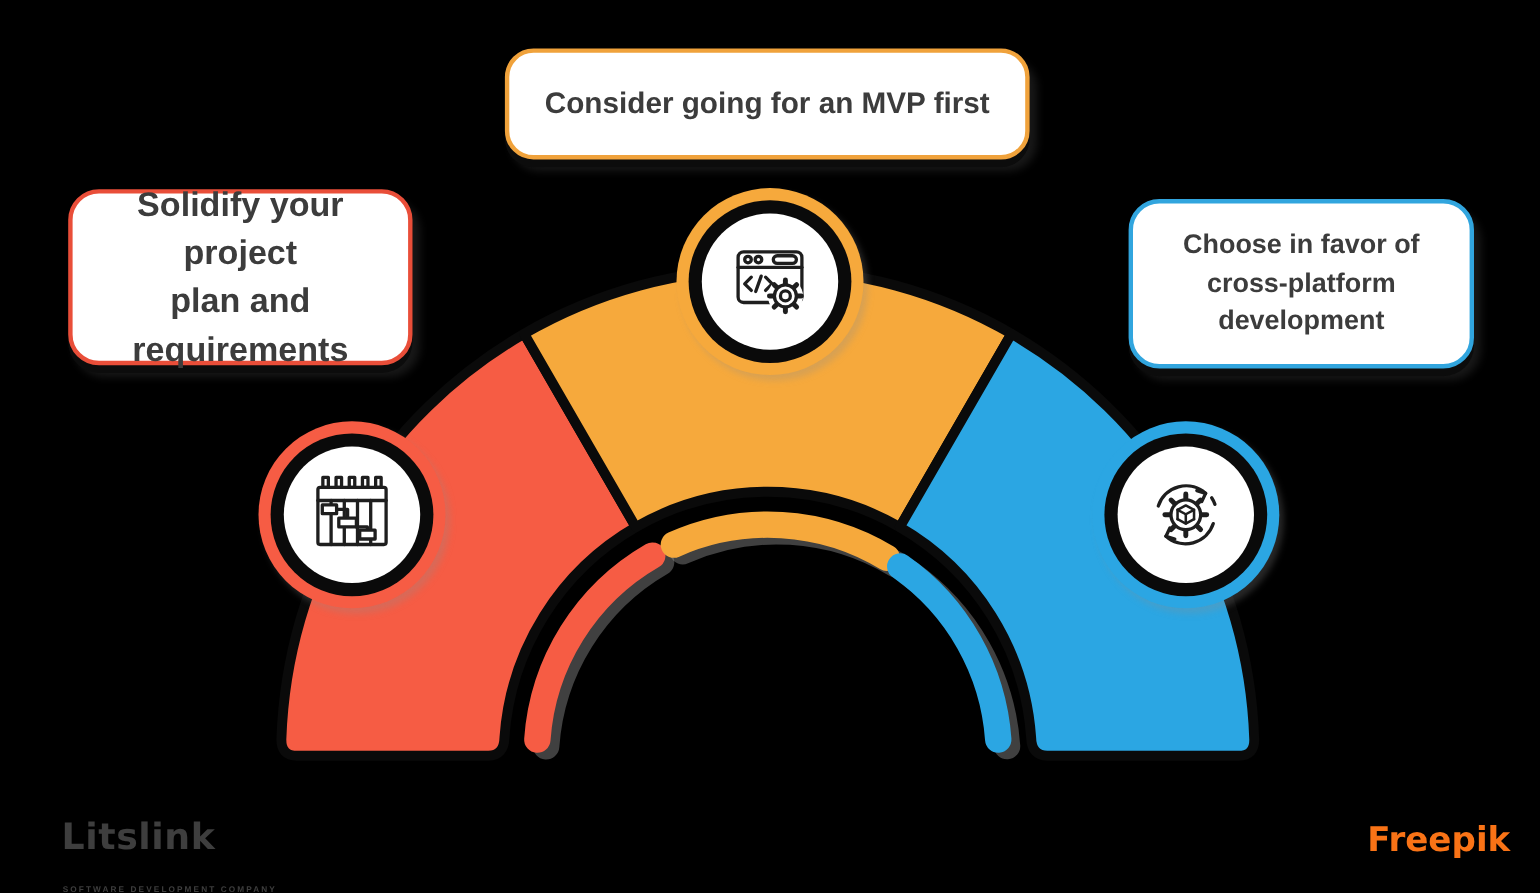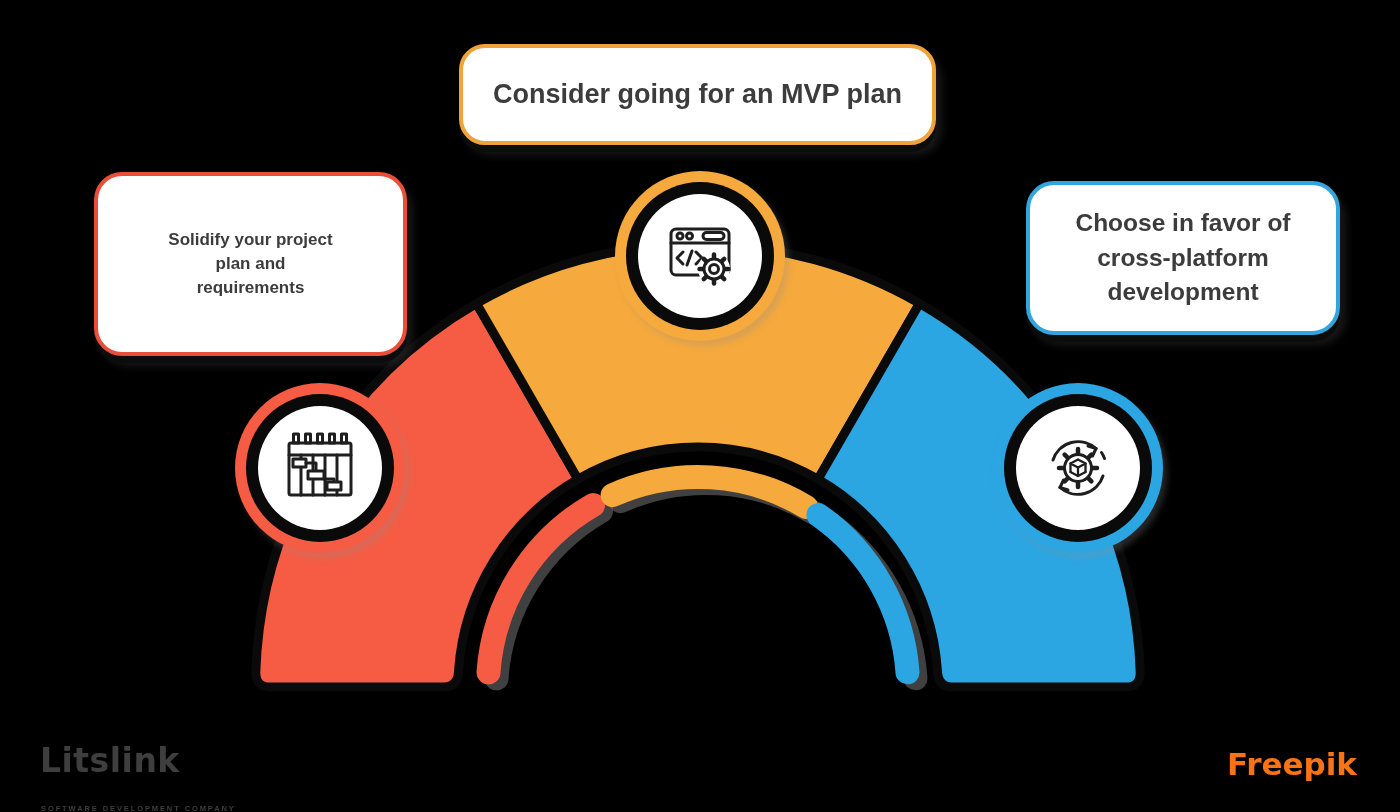--- a/index.html
+++ b/index.html
@@ -9,43 +9,43 @@
     font-family:"Liberation Sans", sans-serif;
   }
   
   .card{
     position:absolute;box-sizing:border-box;background:#ffffff;
     display:flex;align-items:center;justify-content:center;text-align:center;
     color:#3C3C3C;font-weight:700;white-space:pre-line;
     box-shadow:0 7px 0 #0c0c0c, 6px 10px 8px rgba(150,150,150,0.16);
   }
   #card-left{
-    left:62px;top:172px;width:313px;height:184px;
+    left:62px;top:172px;width:313px;height:160px;
     border:4px solid #E94E39;border-radius:28px;
-    font-size:17px;line-height:1.42;padding:0 18px;margin-left:32px;
+    font-size:31px;line-height:1.42;padding:0 18px;
   }
   #card-top{
     left:459px;top:44px;width:477px;height:101px;
     border:4px solid #F0A23B;border-radius:26px;
     font-size:27px;line-height:1.3;padding:0 18px;
   }
   #card-right{
     left:1026px;top:181px;width:314px;height:154px;
     border:4px solid #31A5DE;border-radius:28px;
     font-size:24.5px;line-height:1.42;padding:0 18px;
   }
   
   #arch-svg{position:absolute;left:0;top:0;}
   .band{stroke:#0A0A0A;stroke-width:9;stroke-linejoin:round;}
   .thin-arc{fill:none;stroke-width:24;stroke-linecap:round;}
   .thin-arc-shadow{fill:none;stroke:#8F8F8F;stroke-width:24;stroke-linecap:round;opacity:0.45;}
   .node{filter:drop-shadow(4px 5px 3px rgba(140,140,140,0.28));}
   .icon{stroke:#1E1E1E;fill:none;stroke-width:3;stroke-linecap:round;stroke-linejoin:round;}
   
-  .logo{position:absolute;font-weight:700;}
+  .logo{position:absolute;font-weight:700;margin-left:16px;}
   #logo-left{left:40px;top:741px;font-size:33px;letter-spacing:0.5px;color:#3E3E3E;
     font-family:"DejaVu Sans", sans-serif;}
   #logo-left-tagline{left:41px;top:804px;font-size:7.5px;letter-spacing:1.9px;color:#3E3E3E;}
   #logo-right{left:1227px;top:746px;font-size:31px;color:#f97316;
     font-family:"DejaVu Sans", sans-serif;}
 </style>
 </head>
 <body>
 
 <svg id="arch-svg" width="1400" height="812" viewBox="0 0 1400 812">
@@ -167,21 +167,21 @@
     </g>
   </g>
 </svg>
 
 <div class="card" id="card-left">
   <span>Solidify your project
 plan and
 requirements</span>
 </div>
 <div class="card" id="card-top">
-  <span>Consider going for an MVP plan</span>
+  <span>Consider going for an MVP first</span>
 </div>
 <div class="card" id="card-right">
   <span>Choose in favor of
 cross-platform
 development</span>
 </div>
 
 <div class="logo" id="logo-left">Litslink</div>
 <div class="logo" id="logo-left-tagline">SOFTWARE DEVELOPMENT COMPANY</div>
 <div class="logo" id="logo-right">Freepik</div>

